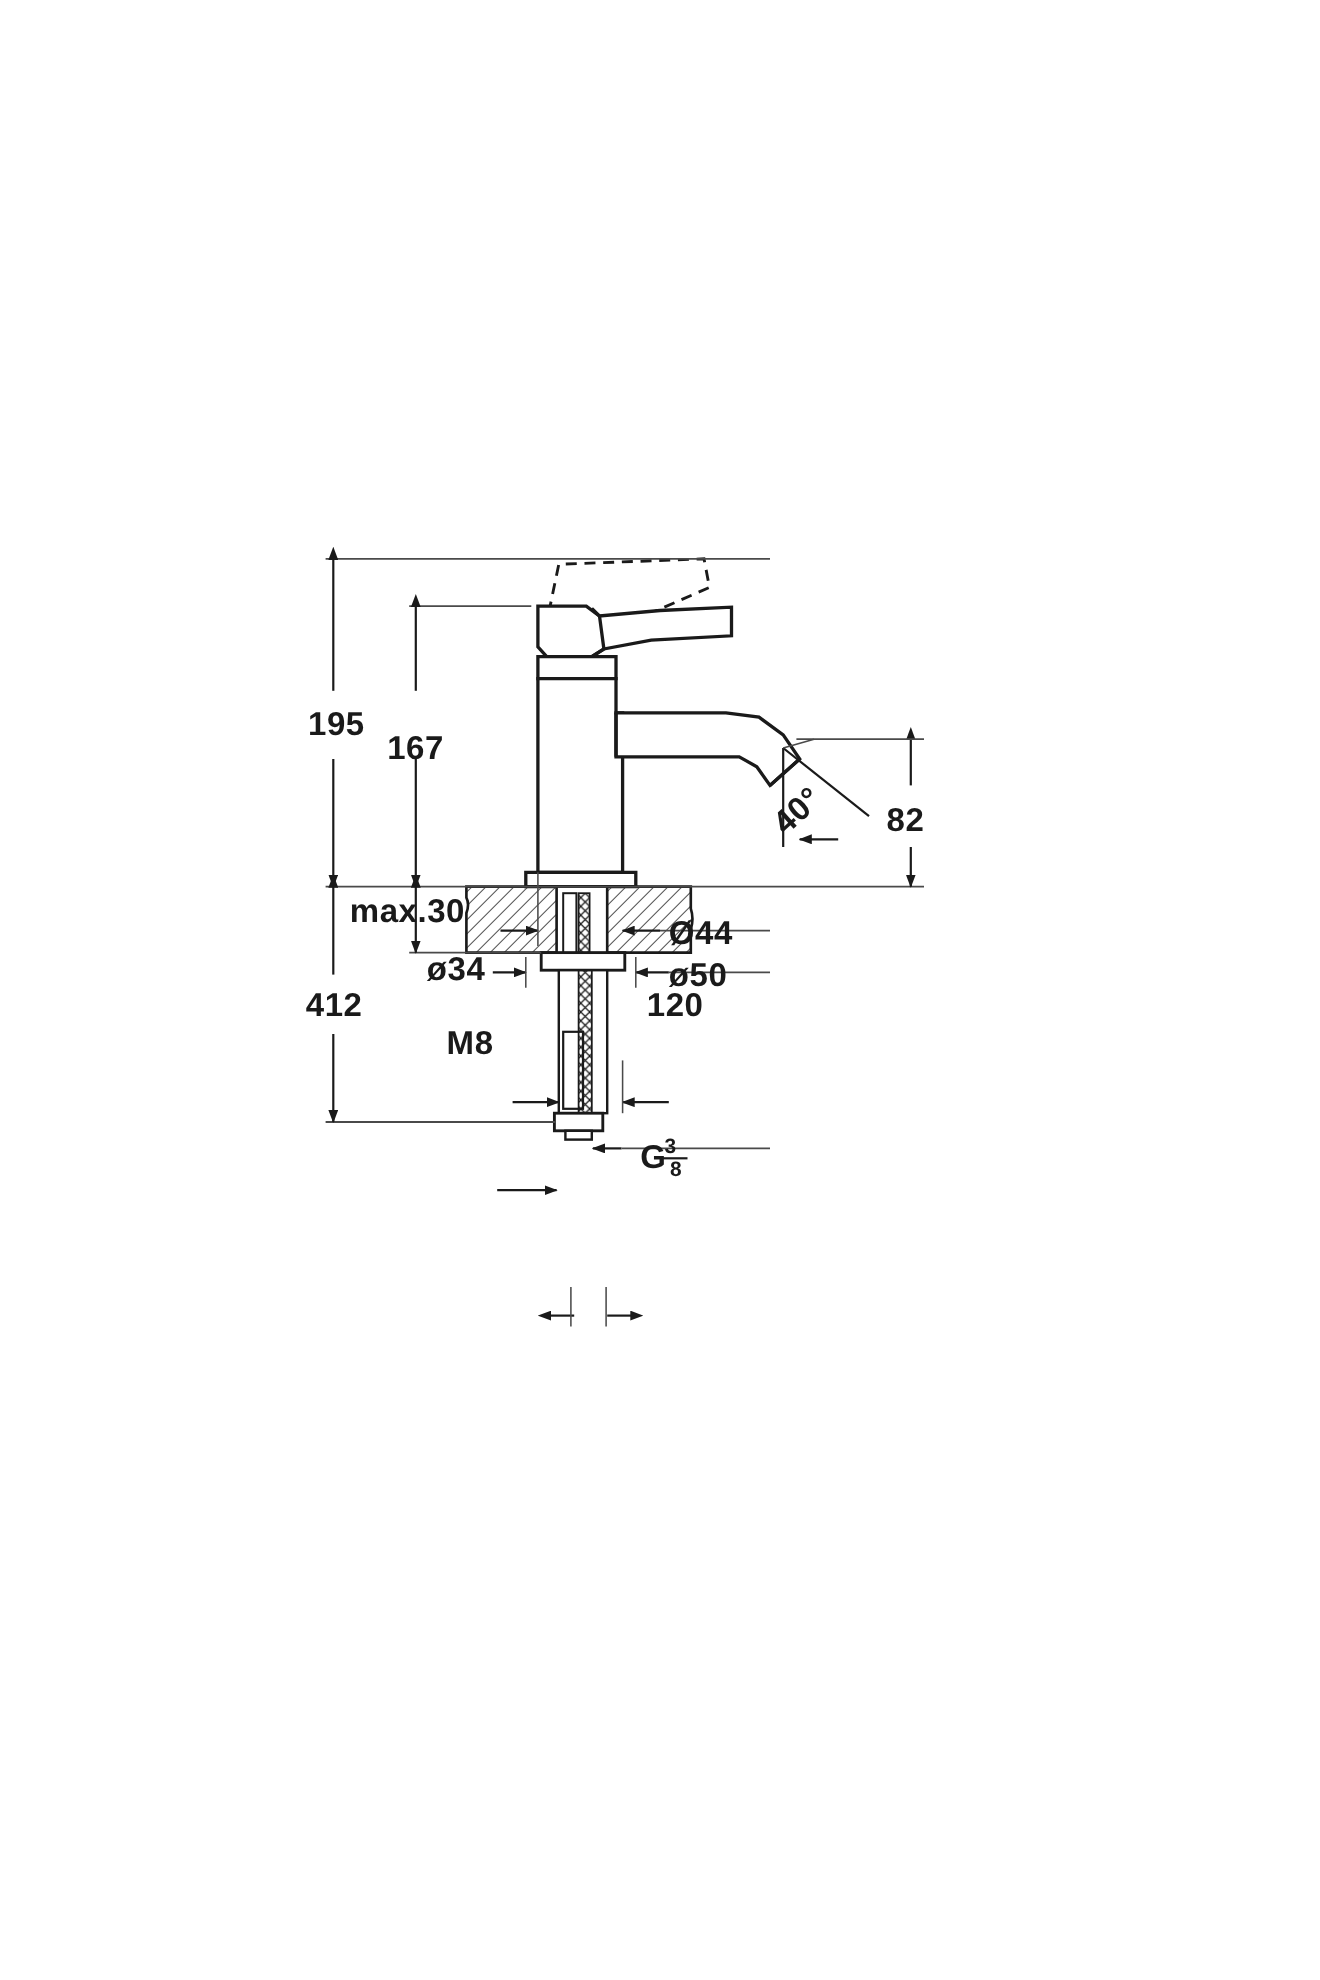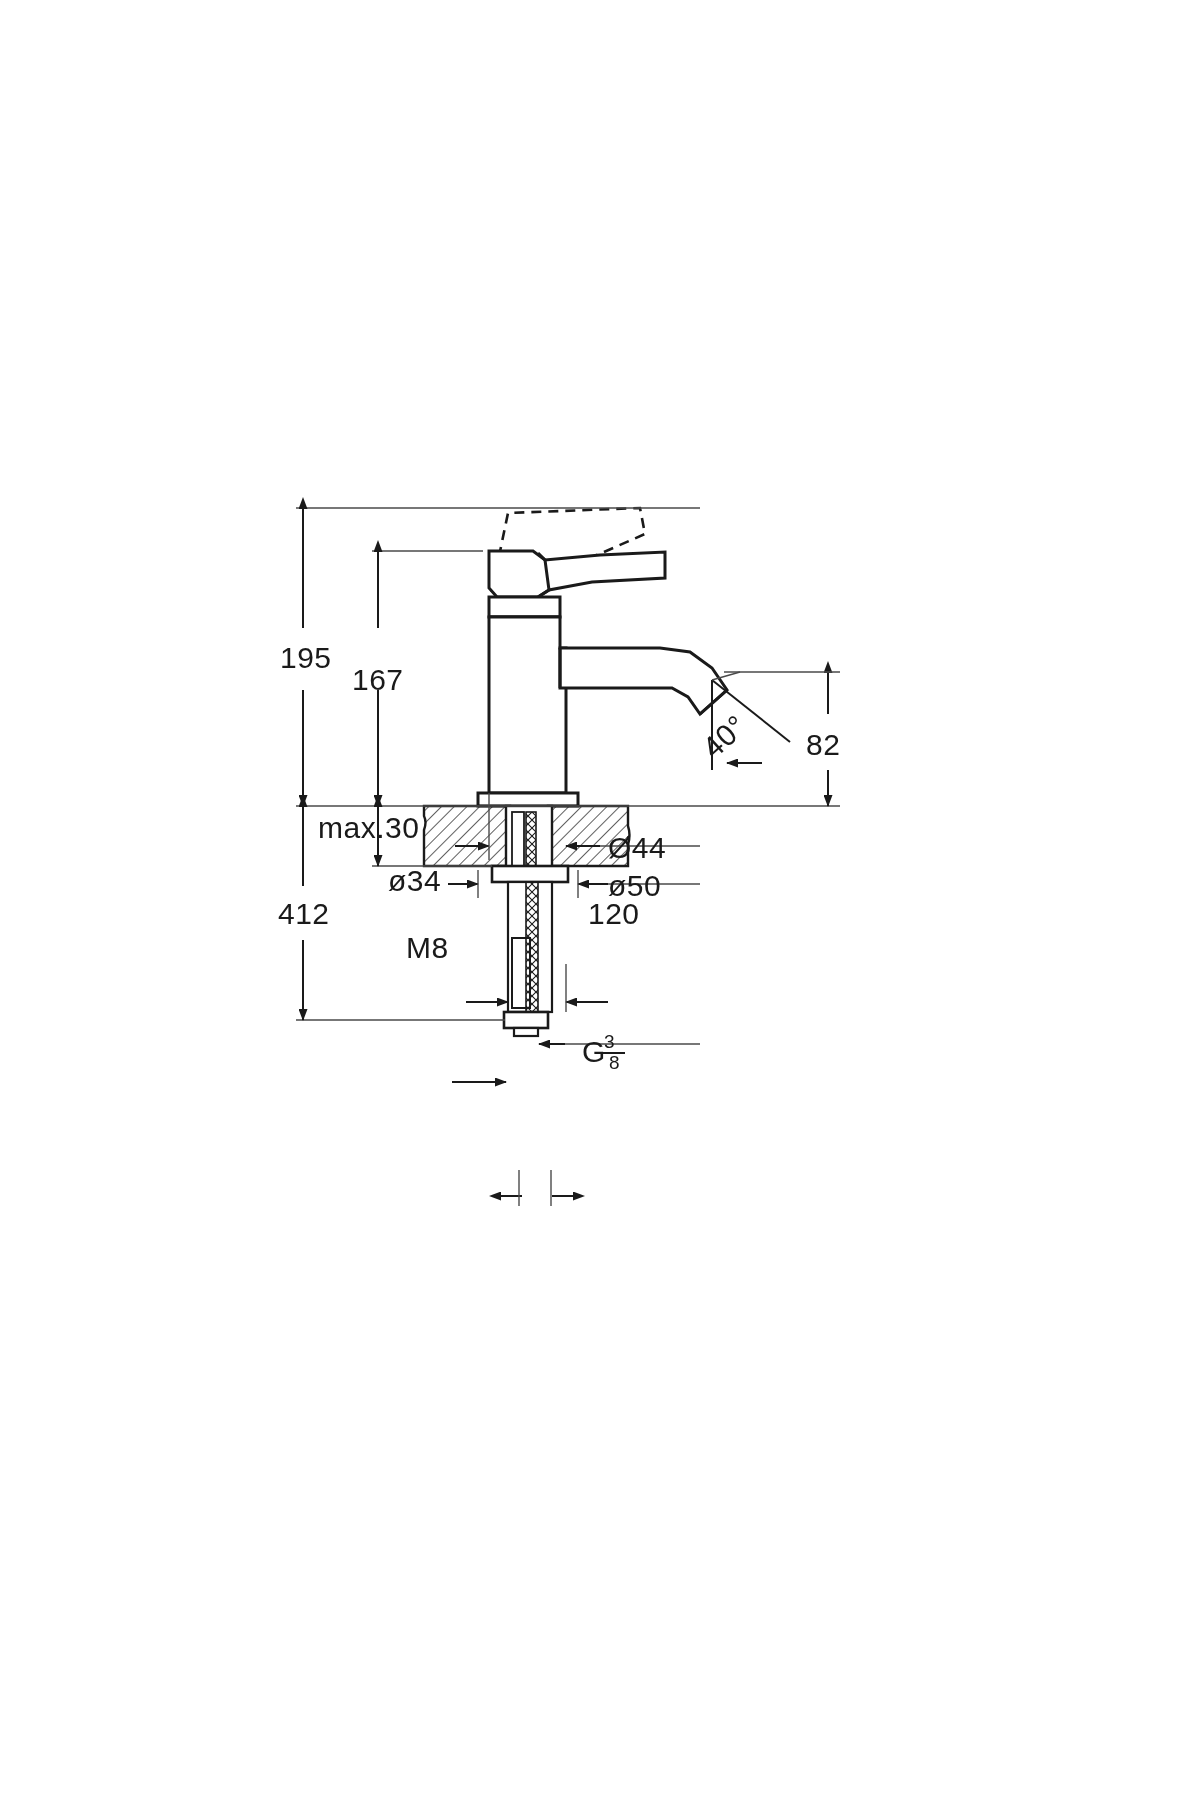--- a/index.html
+++ b/index.html
@@ -15,20 +15,21 @@
     font-family: "Liberation Sans", sans-serif;
     overflow: hidden;
   }
   #drawing-root {
     position: absolute;
     left: 0;
     top: 0;
     width: 1200px;
     height: 1408px;
     background: #ffffff;
+    font-weight: bold;
   }
   svg#tech-drawing {
     display: block;
     width: 1200px;
     height: 1800px;
   }
   .dim-text {
     font-family: "Liberation Sans", sans-serif;
     font-size: 30px;
     fill: #1a1a1a;

